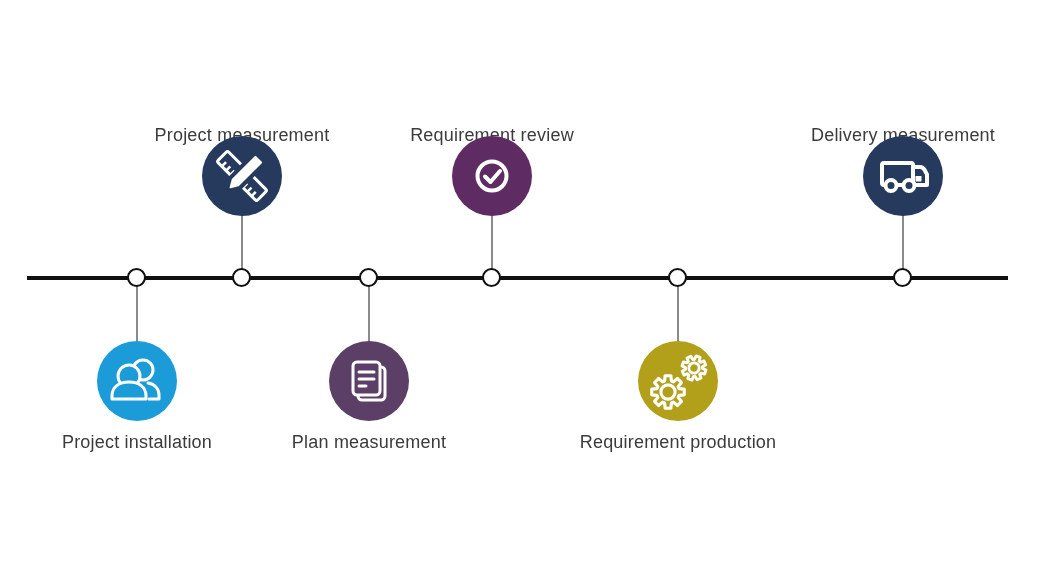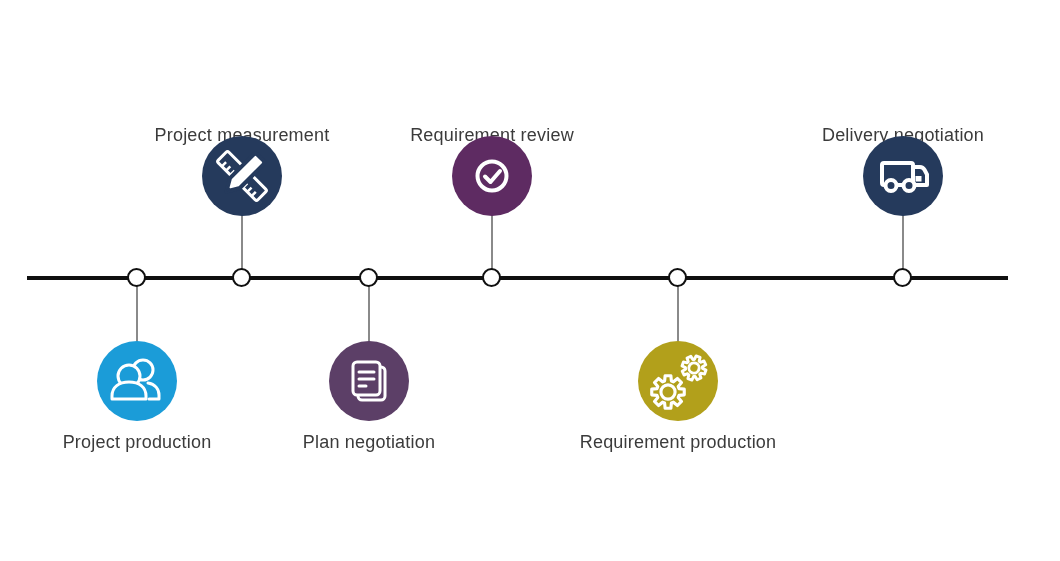--- a/index.html
+++ b/index.html
@@ -32,21 +32,21 @@
     <div class="connector"></div>
     <div class="node"></div>
     <div class="chip" style="background: rgb(27, 156, 216); color: rgb(27, 156, 216);">
       <svg viewBox="0 0 80 80">
         <circle cx="46" cy="29" r="10" fill="none" stroke="#fff" stroke-width="3"></circle>
         <path d="M51 42 C58 43 62 48 62 54 L62 58 L52 58" fill="none" stroke="#fff" stroke-width="3" stroke-linecap="round" stroke-linejoin="round"></path>
         <circle cx="32" cy="35" r="11" fill="currentColor" stroke="#fff" stroke-width="3"></circle>
         <path d="M15 58 L15 55 C15 46 22 41 32 41 C42 41 49 46 49 55 L49 58 Z" fill="currentColor" stroke="#fff" stroke-width="3" stroke-linejoin="round"></path>
       </svg>
     </div>
-    <div class="label">Project production</div>
+    <div class="label">Project installation</div>
   </div>
 
   <div class="step above" style="left: 242px;">
     <div class="connector"></div>
     <div class="node"></div>
     <div class="chip" style="background: rgb(37, 58, 92); color: rgb(37, 58, 92);">
       <svg viewBox="0 0 80 80">
         <g transform="rotate(-45 40 40)">
           <rect x="32.5" y="12" width="15" height="56" rx="2" fill="none" stroke="#fff" stroke-width="3"></rect>
           <path d="M32.5 19 h6 M32.5 25 h6 M32.5 31 h6 M32.5 49 h6 M32.5 55 h6 M32.5 61 h6" stroke="#fff" stroke-width="2.5" fill="none"></path>
@@ -63,21 +63,21 @@
   <div class="step below" style="left: 369px;">
     <div class="connector"></div>
     <div class="node"></div>
     <div class="chip" style="background: rgb(92, 63, 103); color: rgb(92, 63, 103);">
       <svg viewBox="0 0 80 80">
         <rect x="29" y="26" width="27" height="33" rx="4" fill="none" stroke="#fff" stroke-width="3"></rect>
         <rect x="24" y="21" width="27" height="33" rx="4" fill="currentColor" stroke="#fff" stroke-width="3"></rect>
         <path d="M30 31 H45 M30 38 H45 M30 45 H37" stroke="#fff" stroke-width="3" stroke-linecap="round" fill="none"></path>
       </svg>
     </div>
-    <div class="label">Plan negotiation</div>
+    <div class="label">Plan measurement</div>
   </div>
 
   <div class="step above" style="left: 492px;">
     <div class="connector"></div>
     <div class="node"></div>
     <div class="chip" style="background: rgb(94, 43, 98); color: rgb(94, 43, 98);">
       <svg viewBox="0 0 80 80">
         <circle cx="40" cy="40" r="14.5" fill="none" stroke="#fff" stroke-width="4"></circle>
         <path d="M33 40.5 L38.5 46 L48 35" fill="none" stroke="#fff" stroke-width="4" stroke-linecap="round" stroke-linejoin="round"></path>
       </svg>
@@ -108,16 +108,16 @@
     <div class="node"></div>
     <div class="chip" style="background: rgb(37, 58, 92); color: rgb(37, 58, 92);">
       <svg viewBox="0 0 80 80">
         <rect x="19" y="27" width="31" height="22" rx="2" fill="none" stroke="#fff" stroke-width="4"></rect>
         <path d="M50 31 H57 C59 31 60.5 32 61.5 33.8 L64 38.5 V49 H50" fill="none" stroke="#fff" stroke-width="4" stroke-linejoin="round"></path>
         <rect x="52.5" y="40" width="6" height="5.5" fill="#fff"></rect>
         <circle cx="28" cy="49.5" r="5.5" fill="currentColor" stroke="#fff" stroke-width="4"></circle>
         <circle cx="46" cy="49.5" r="5.5" fill="currentColor" stroke="#fff" stroke-width="4"></circle>
       </svg>
     </div>
-    <div class="label">Delivery negotiation</div>
+    <div class="label">Delivery measurement</div>
   </div>
 
 </div>
 
 </body></html>

